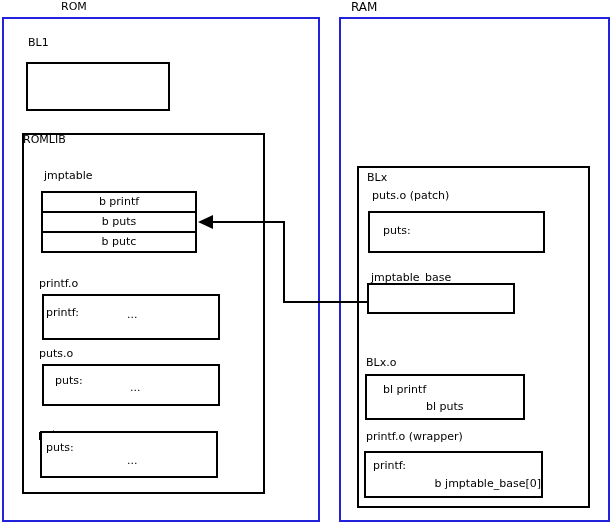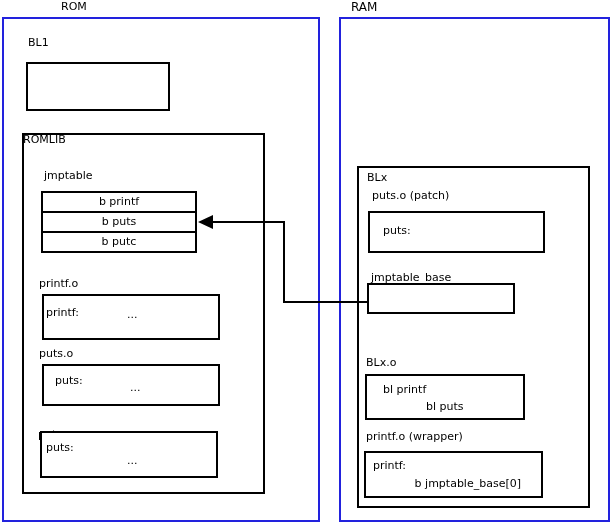--- a/index.html
+++ b/index.html
@@ -103,21 +103,21 @@
 
   <div class="lbl" style="left:366px; top:356px;">BLx.o</div>
   <div class="box" style="left:365px; top:374px; width:160px; height:46px;">
     <span class="inner" style="left:16px; top:7px;">bl printf</span>
     <span class="inner" style="left:16px; top:24px;margin-left:43px;">bl puts</span>
   </div>
 
   <div class="lbl" style="left:366px; top:430px;">printf.o (wrapper)</div>
   <div class="box" style="left:364px; top:451px; width:179px; height:47px;">
     <span class="inner" style="left:7px; top:6px;">printf:</span>
-    <span class="inner" style="right:20px; top:24px;">b jmptable_base[0]</span>
+    <span class="inner" style="right:0; top:24px;">b jmptable_base[0]</span>
   </div>
 
   <svg id="arrow-overlay" viewBox="0 0 613 530" xmlns="http://www.w3.org/2000/svg">
     <polyline points="367,302 284,302 284,222 210,222" fill="none" stroke="#000" stroke-width="2"></polyline>
     <polygon points="198,222 213,215 213,229" fill="#000"></polygon>
   </svg>
 
 </div>
 
 </body></html>

